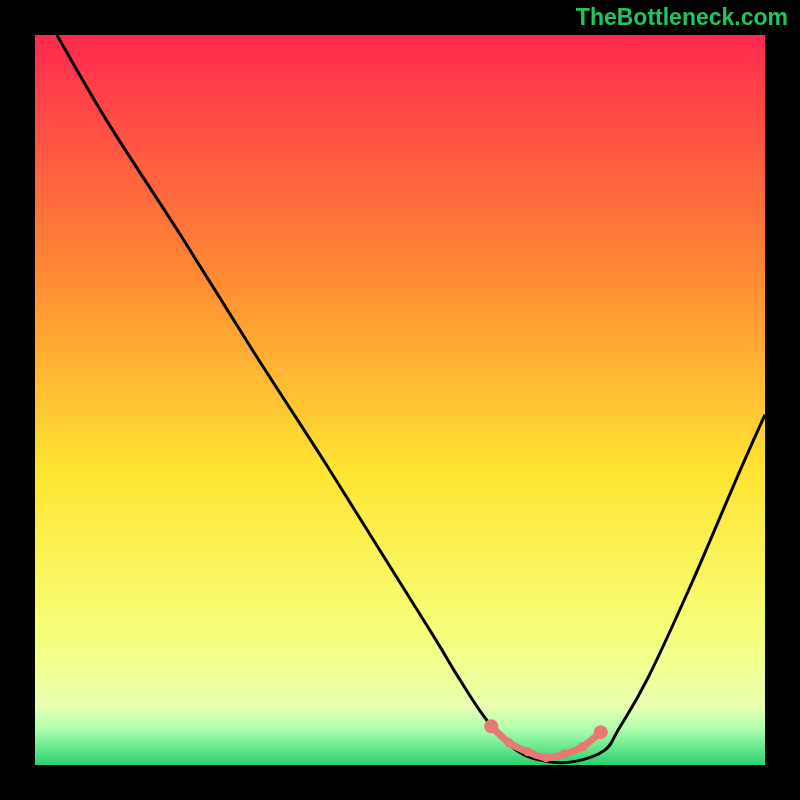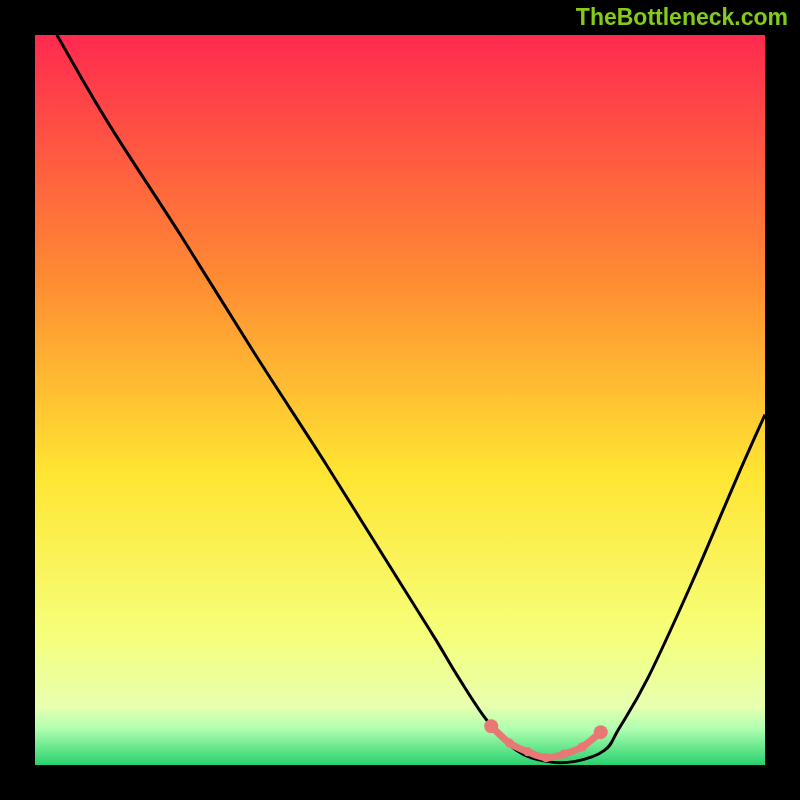--- a/index.html
+++ b/index.html
@@ -25,21 +25,21 @@
     width: 730px;
     height: 730px;
   }
   .attribution {
     position: absolute;
     top: 4px;
     right: 12px;
     font-family: Arial, Helvetica, sans-serif;
     font-size: 23px;
     font-weight: 600;
-    color: #84cc16;
+    color: #22c55e;
     letter-spacing: 0px;
   }
 </style>
 </head>
 <body>
 
 <div class="frame">
   <div class="attribution">TheBottleneck.com</div>
   <div class="plot-area">
     <svg id="chart-svg" width="730" height="730" viewBox="0 0 730 730" preserveAspectRatio="none">

